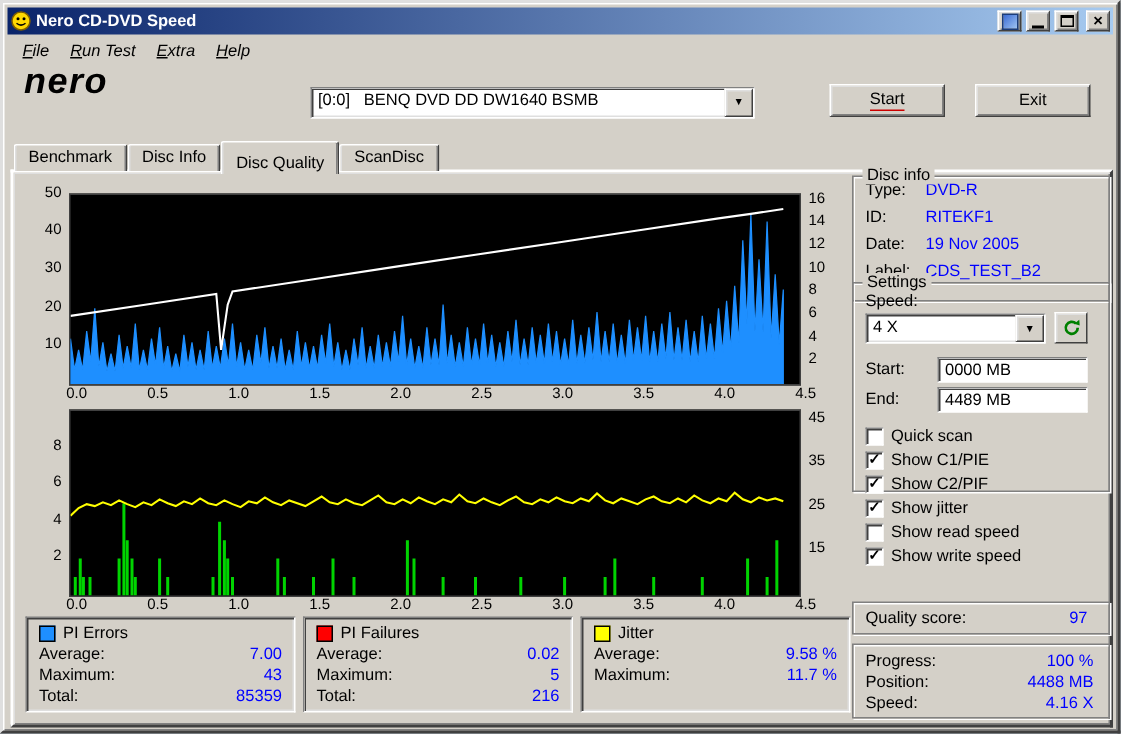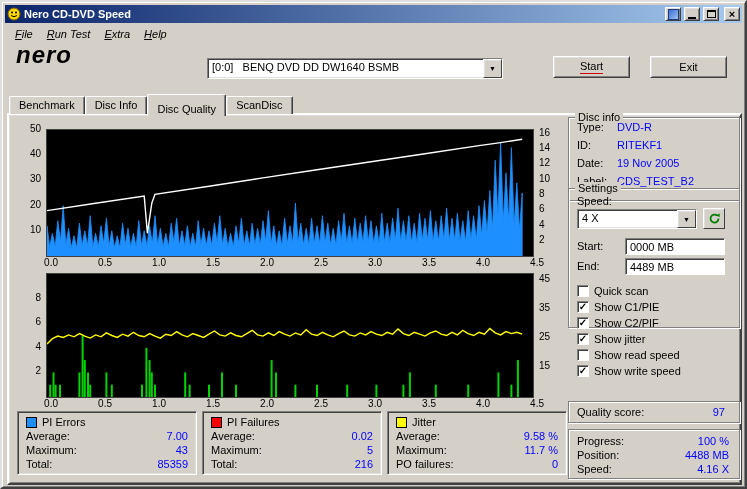--- a/index.html
+++ b/index.html
@@ -281,24 +281,20 @@
               <span>Jitter</span>
             </div>
           <div class="stat-row">
               <span>Average:</span>
               <span class="val">9.58 %</span>
             </div>
           <div class="stat-row">
               <span>Maximum:</span>
               <span class="val">11.7 %</span>
             </div>
-          <div class="stat-row">
-              <span>PO failures:</span>
-              <span class="val">0</span>
-            </div>
         </div>
       </div>
 
       <div class="group gi">
         <span class="group-label">Disc info</span>
         <div class="irow">
             <span class="lblc">Type:</span>
             <span class="valb">DVD-R</span>
           </div>
         <div class="irow">

